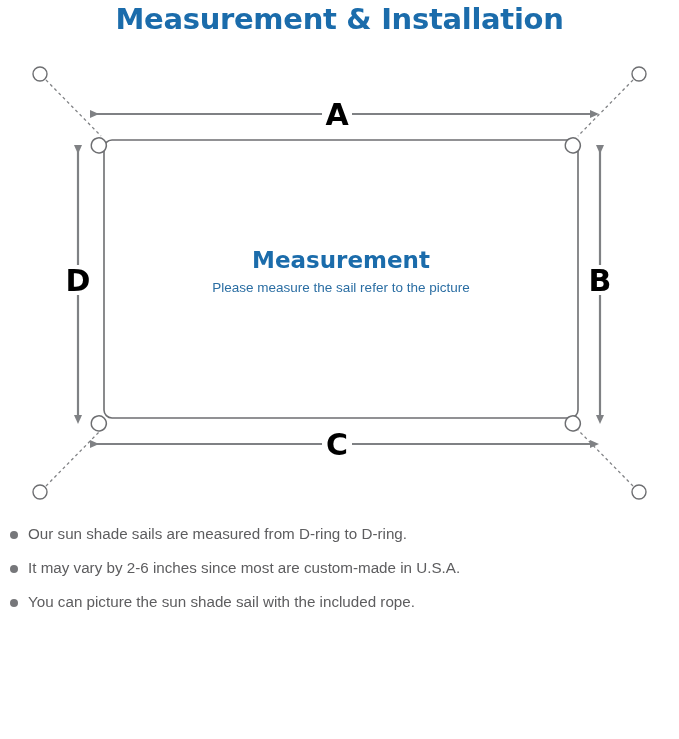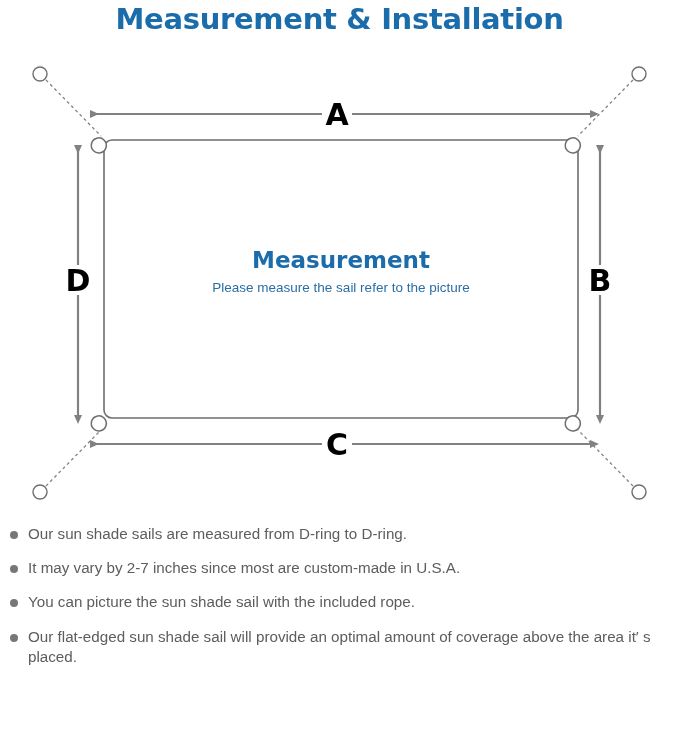--- a/index.html
+++ b/index.html
@@ -167,25 +167,21 @@
     </svg>
   </div>
 
   <ul class="notes">
     <li class="note-item">
       <span class="note-bullet"></span>
       <span>Our sun shade sails are measured from D-ring to D-ring.</span>
     </li>
     <li class="note-item">
       <span class="note-bullet"></span>
-      <span>It may vary by 2-7 inches since most are custom-made in U.S.A.</span>
+      <span>It may vary by 2-6 inches since most are custom-made in U.S.A.</span>
     </li>
     <li class="note-item">
       <span class="note-bullet"></span>
       <span>You can picture the sun shade sail with the included rope.</span>
-    </li>
-    <li class="note-item">
-      <span class="note-bullet"></span>
-      <span>Our flat-edged sun shade sail will provide an optimal amount of coverage above the area it′ s placed.</span>
     </li>
   </ul>
 
 </div>
 
 </body></html>

